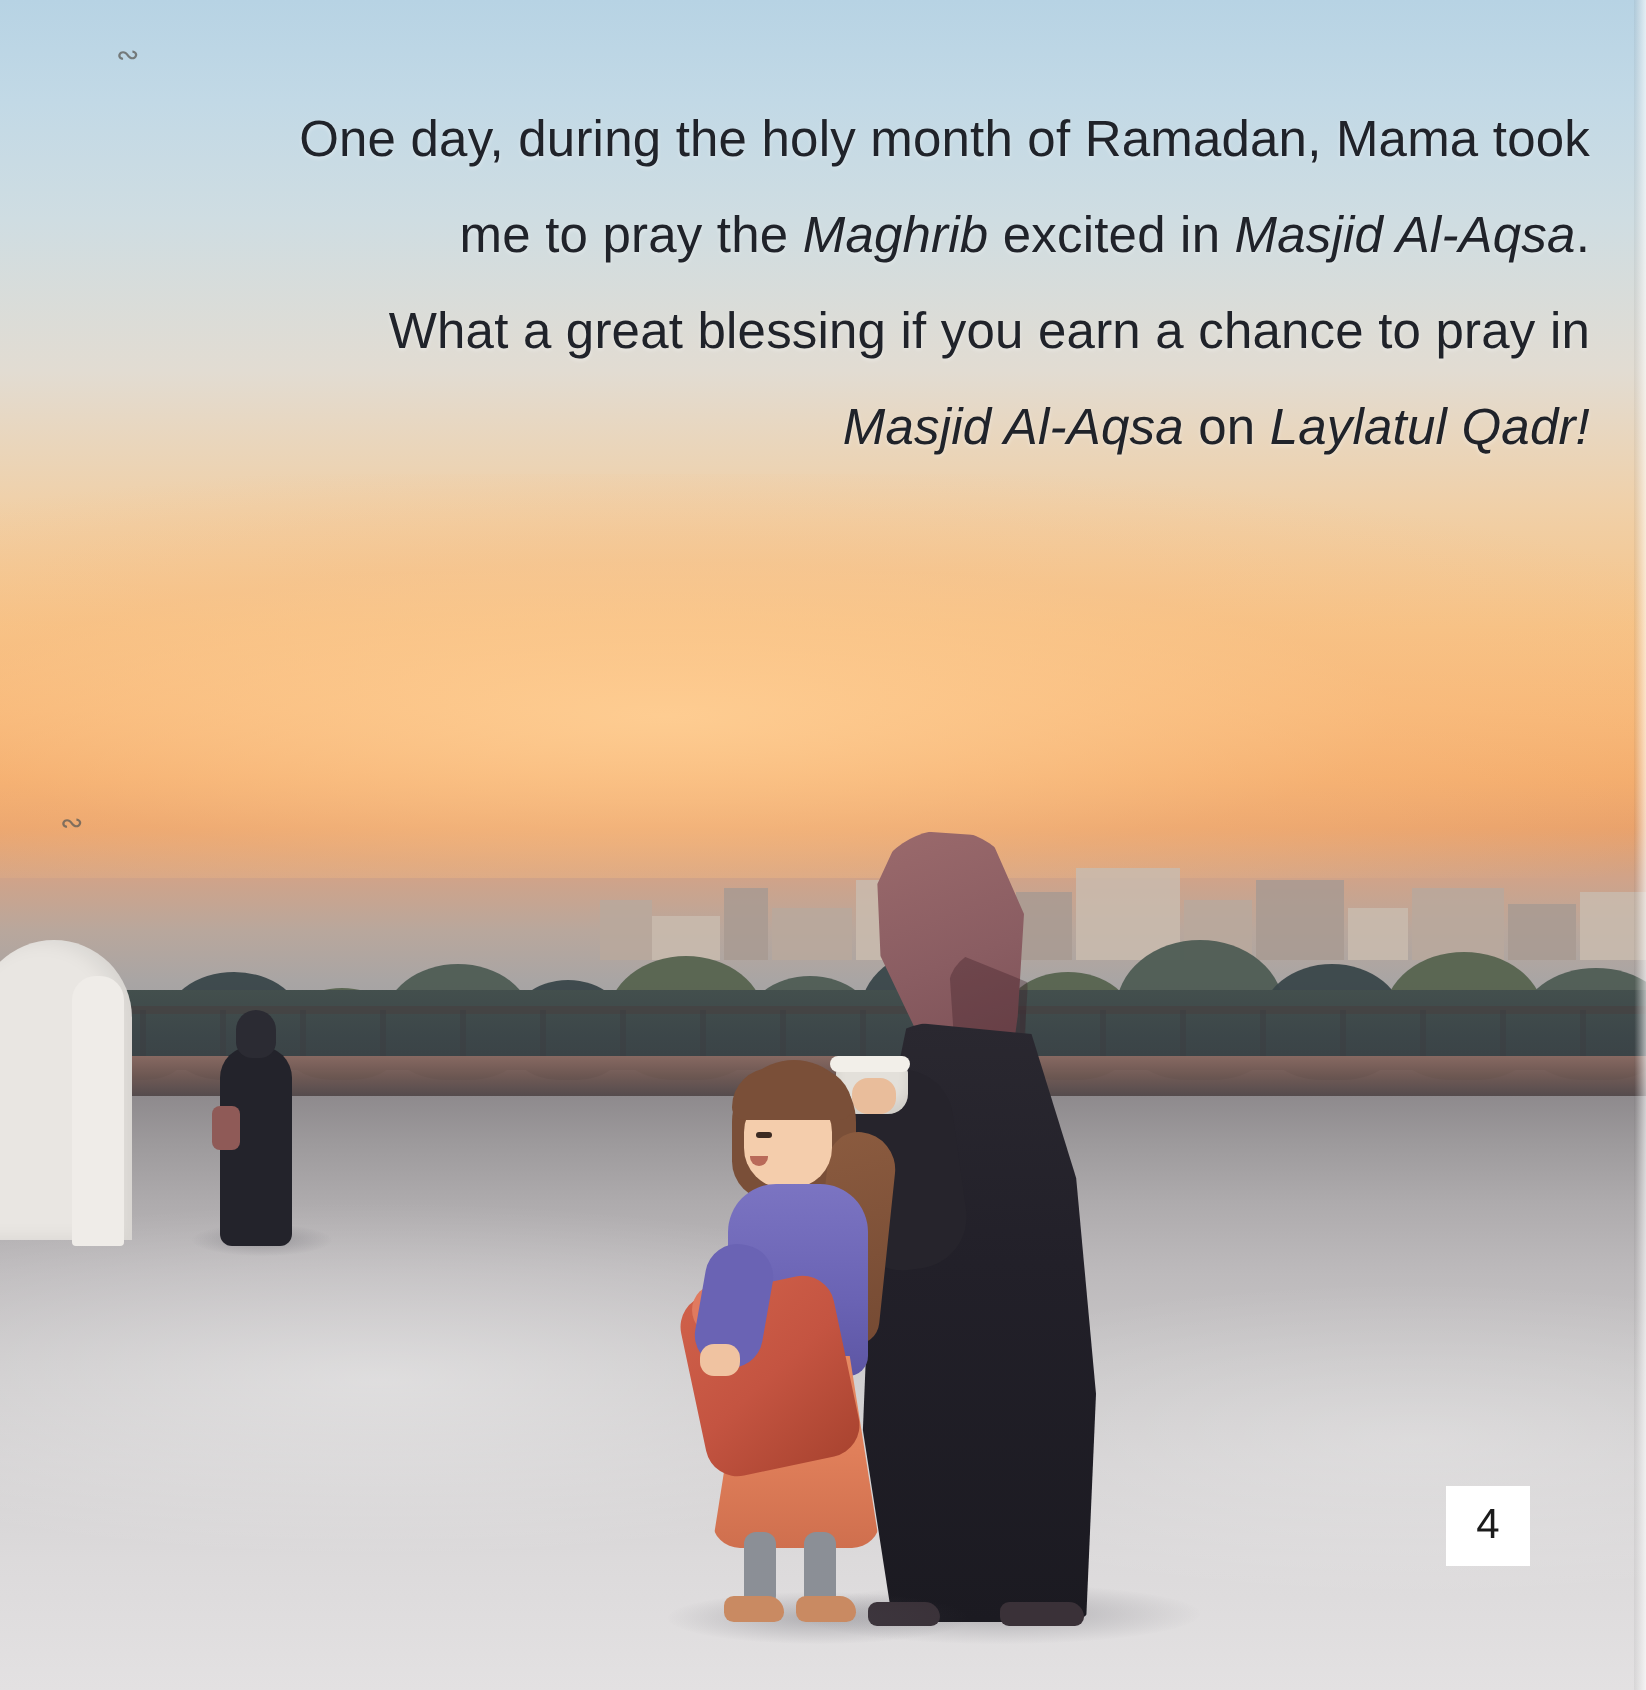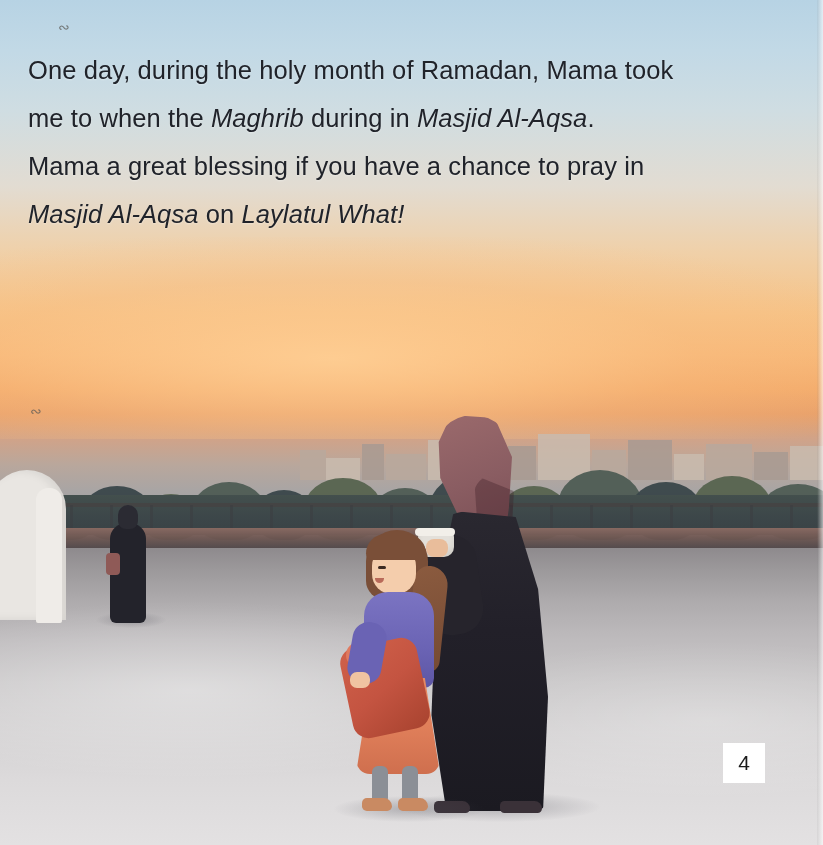--- a/index.html
+++ b/index.html
@@ -362,21 +362,21 @@
     background: radial-gradient(ellipse at center, rgba(70,70,80,0.30) 0%, rgba(70,70,80,0) 72%);
     border-radius: 50%;
   }
 
   
   .text-block {
     position: absolute;
     left: 0;
     right: 0;
     top: 46px;
-    text-align: left;
+    text-align: right;
     color: #20232a;
     font-size: 25.5px;
     line-height: 48px;
     letter-spacing: 0.1px;
     padding: 0 28px;
     box-sizing: border-box;
     text-shadow: 0 1px 2px rgba(255,255,255,0.35);
   }
   .text-line { white-space: nowrap; }
   .text-line em { }
@@ -532,21 +532,21 @@
       <div class="gg-shoe a"></div>
       <div class="gg-shoe b"></div>
     </div>
 
     <div class="bird" style="left:58px; top:20px;">∾</div>
     <div class="bird" style="left:30px; top:404px;">∾</div>
   </div>
 
   <div class="text-block" style="color: rgb(32, 35, 42);">
       <div class="text-line"><span>One day, during the holy month of Ramadan, Mama took</span></div>
-      <div class="text-line"><span>me to when the </span><em>Maghrib</em><span> during in </span><em>Masjid Al-Aqsa</em><span>.</span></div>
-      <div class="text-line"><span>Mama a great blessing if you have a chance to pray in</span></div>
-      <div class="text-line"><em>Masjid Al-Aqsa</em><span> on </span><em>Laylatul What!</em></div>
+      <div class="text-line"><span>me to pray the </span><em>Maghrib</em><span> excited in </span><em>Masjid Al-Aqsa</em><span>.</span></div>
+      <div class="text-line"><span>What a great blessing if you earn a chance to pray in</span></div>
+      <div class="text-line"><em>Masjid Al-Aqsa</em><span> on </span><em>Laylatul Qadr!</em></div>
     </div>
 
   <div class="page-number">4</div>
 
   <div class="edge-right"></div>
 </div>
 
 </body></html>

